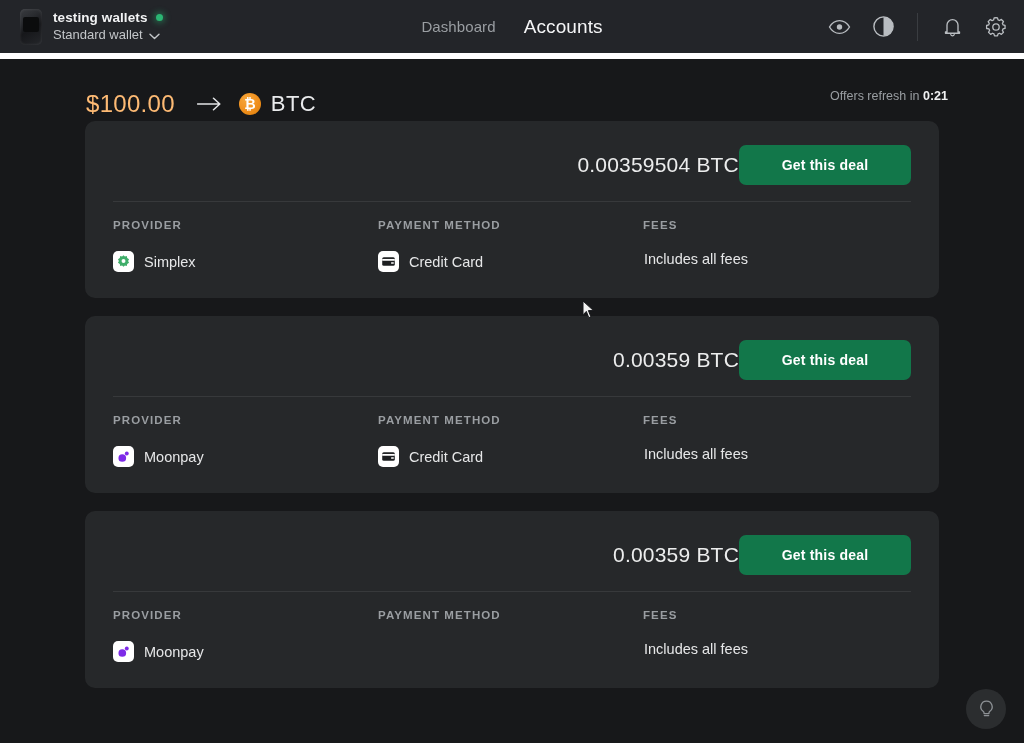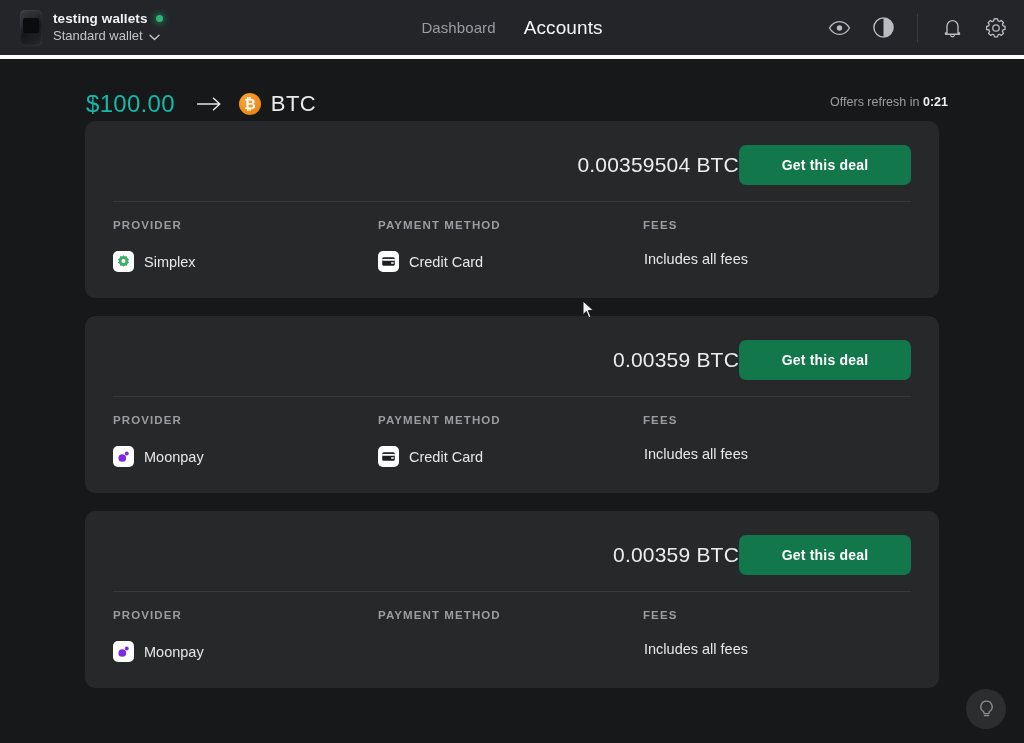--- a/index.html
+++ b/index.html
@@ -8,21 +8,21 @@
     background: #17181a;
     font-family: "Liberation Sans", sans-serif;
     overflow: hidden;
   }
 
   
   .header {
     position: relative;
     height: 59px;
     background: #232529;
-    border-bottom: 4px solid #ffffff;
+    border-bottom: 6px solid #ffffff;
     display: flex;
     align-items: center;
   }
   .wallet-block {
     display: flex; align-items: center;
     padding-left: 20px;
     gap: 11px;
   }
   .device-img {
     width: 22px; height: 36px;
@@ -71,33 +71,33 @@
 
   
   .page { position: relative; height: 684px; }
 
   .summary {
     display: flex; align-items: center;
     padding: 28px 24px 0 86px;
     position: relative;
     height: 62px;
   }
-  .amount-fiat { font-size: 24px; color: #14b8a6; letter-spacing: .3px; }
+  .amount-fiat { font-size: 24px; color: #fdba74; letter-spacing: .3px; }
   .arrow { margin: 0 16px 0 22px; display: flex; align-items: center; }
   .btc-badge {
     width: 22px; height: 22px; border-radius: 50%;
     background: radial-gradient(circle at 35% 30%, #f7a73c 0%, #f08f1b 55%, #d97d0c 100%);
     display: flex; align-items: center; justify-content: center;
     color: #fff; font-size: 14px; font-weight: bold;
     font-family: "DejaVu Sans", sans-serif;
     line-height: 1;
   }
   .btc-label { font-size: 22px; color: #e9eaec; margin-left: 10px; letter-spacing: .4px; }
   .refresh {
-    position: absolute; right: 76px; top: 36px;
+    position: absolute; right: 76px; top: 30px;
     font-size: 12.5px; color: #9a9ea2;
   }
   .refresh b { color: #f0f1f2; font-weight: bold; }
 
   
   .cards { padding: 0 85px; }
   .card {
     background: #26282a;
     border-radius: 10px;
     margin-bottom: 18px;

